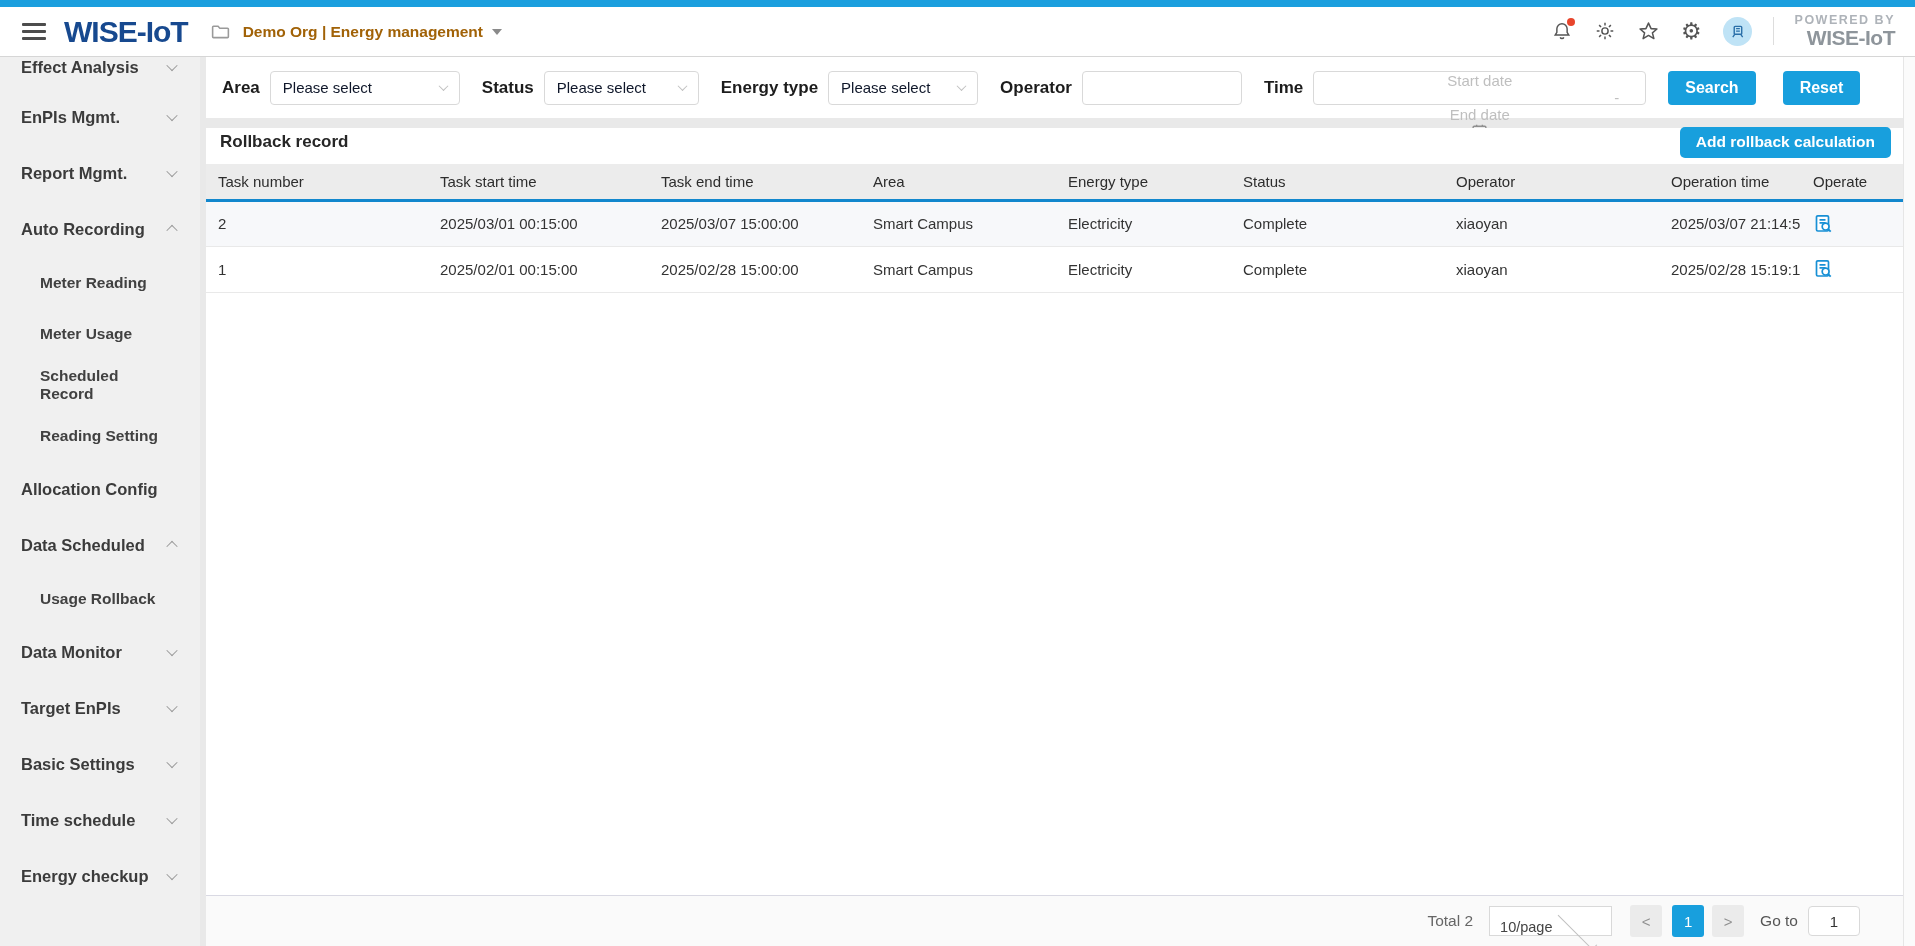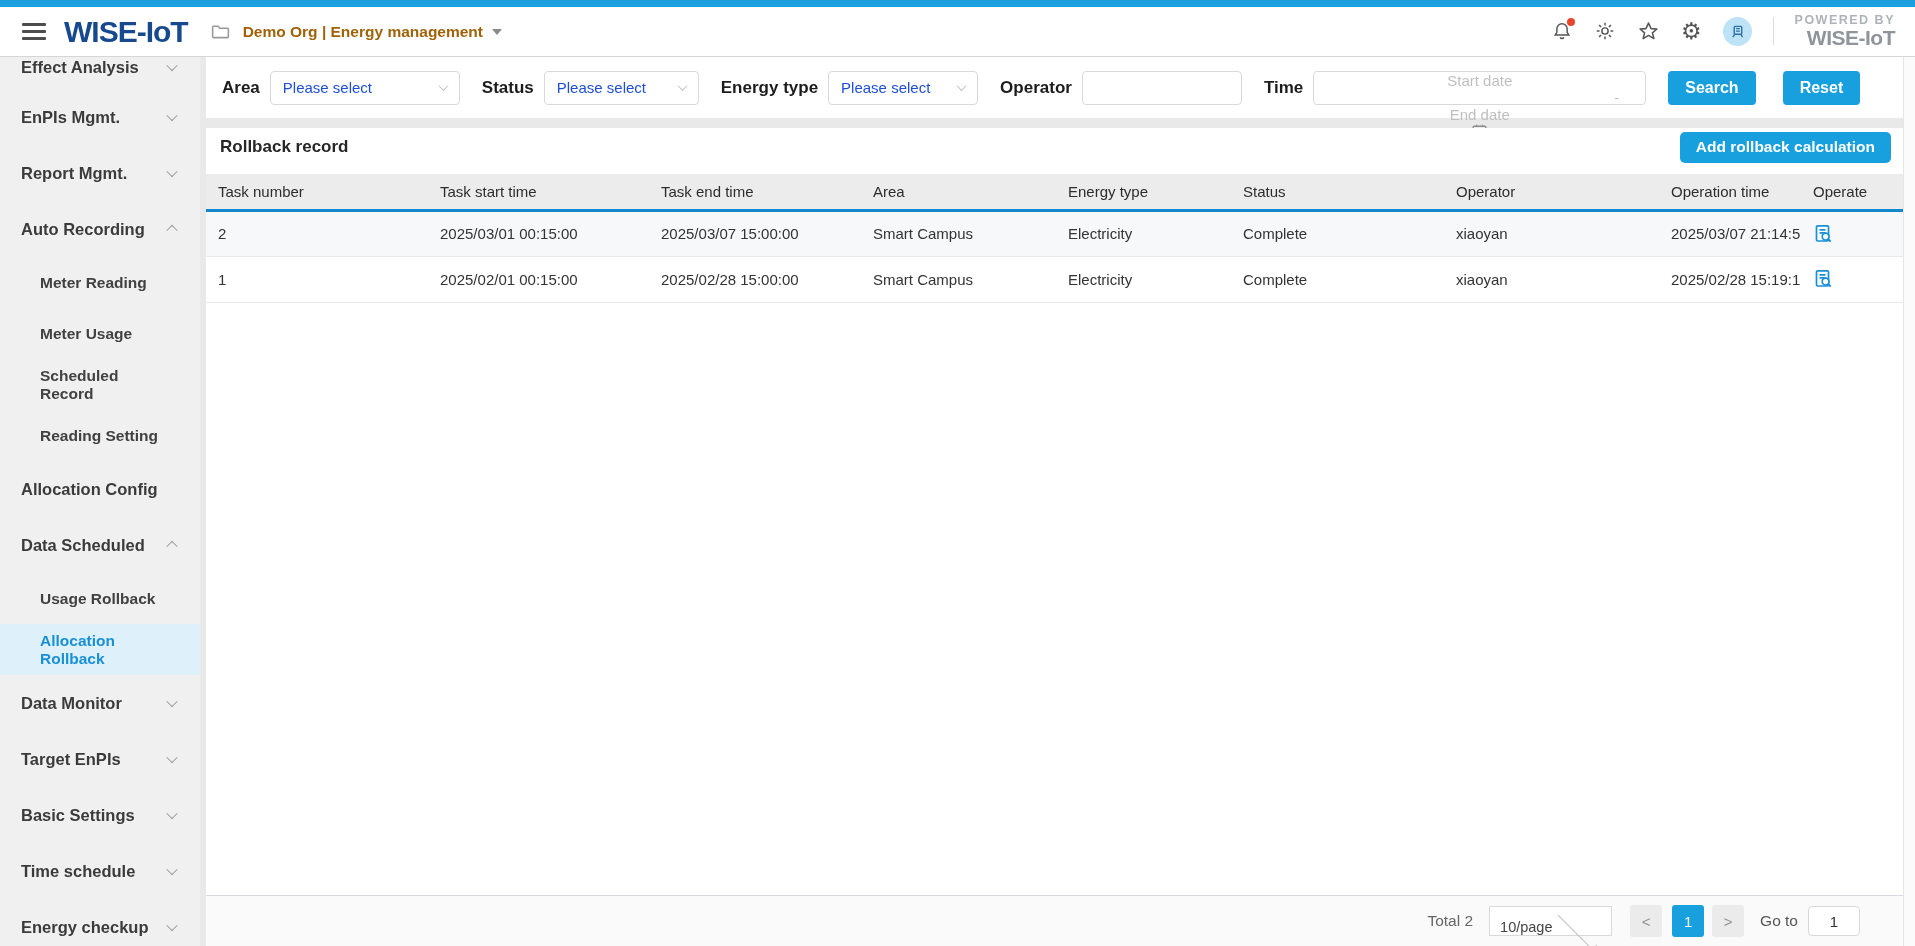--- a/index.html
+++ b/index.html
@@ -48,39 +48,39 @@
           border-right:1.6px solid #9a9a9a; border-bottom:1.6px solid #9a9a9a; }
   .chev.down { transform:rotate(45deg) translate(-1px,-1px); }
   .chev.up   { transform:rotate(225deg) translate(-1px,-1px); }
 
   
   .filter-card { background:#fff; height:61px; display:flex; align-items:center;
                  padding:0 22px 0 16px; flex-shrink:0; }
   .f-label { font-size:17px; font-weight:bold; color:#1c1c1c; margin-right:10px; white-space:nowrap; }
   .sel { height:34px; border:1px solid #d9d9d9; border-radius:4px; background:#fff;
          display:flex; align-items:center; padding:0 12px; cursor:pointer; }
-  .sel .ph { color:#1d4ed8; font-size:15px; flex:1; }
+  .sel .ph { color:#0f172a; font-size:15px; flex:1; }
   .sel-chev { width:7px; height:7px; border-right:1.4px solid #c0c0c0; border-bottom:1.4px solid #c0c0c0;
               transform:rotate(45deg) translate(-1px,-1px); flex-shrink:0; }
   .gap-lg { width:22px; flex-shrink:0; }
   .inp { height:34px; border:1px solid #d9d9d9; border-radius:4px; padding:0 10px;
          font-size:15px; color:#333; font-family:inherit; outline:none; }
   .range { width:333px; height:34px; border:1px solid #d9d9d9; border-radius:4px;
            display:flex; align-items:center; padding:0 12px; background:#fff; cursor:pointer;flex-direction:column; }
   .range .ph { color:#bfbfbf; font-size:15px; }
   .range .sep { color:#bfbfbf; font-size:15px; margin:0 14px 0 auto; }
   .range .end { flex:1; }
   .btn { height:34px; border:none; border-radius:4px; background:#189fdd; color:#fff;
          font-size:16px; font-weight:bold; font-family:inherit; cursor:pointer; padding:0 17px; }
 
   .card-gap { height:10px; flex-shrink:0; }
 
   
   .record-card { background:#fff; flex:1; display:flex; flex-direction:column; min-height:0; }
-  .record-head { height:46px; display:flex; align-items:center; padding:0 12px 8px 14px; flex-shrink:0; }
+  .record-head { height:36px; display:flex; align-items:center; padding:0 12px 8px 14px; flex-shrink:0; }
   .rec-title { font-size:17px; font-weight:bold; color:#262626; }
   .add-btn { margin-left:auto; height:31px; border:none; border-radius:5px; background:#189fdd;
              color:#fff; font-size:15.5px; font-weight:bold; font-family:inherit; padding:0 16px; cursor:pointer; }
 
   table { border-collapse:collapse; table-layout:fixed; width:100%; flex-shrink:0; }
   thead th { background:#ececec; height:36px; text-align:left; padding:0 6px 0 12px;
              font-size:15px; font-weight:normal; color:#2d2d2d;
              border-bottom:3px solid #1287cd; white-space:nowrap; overflow:hidden; }
   tbody td { height:46px; padding:0 6px 0 12px; font-size:15px; color:#333;
              border-bottom:1px solid #e9e9e9; white-space:nowrap; overflow:hidden; }
@@ -196,23 +196,20 @@
     </div>
     <div class="nav-item top">
       <span>Allocation Config</span>
     </div>
     <div class="nav-item top">
       <span>Data Scheduled</span>
       <span class="chev up"></span>
     </div>
     <div class="nav-item sub">
       <span>Usage Rollback</span>
-    </div>
-    <div class="nav-item sub selected">
-      <span>Allocation Rollback</span>
     </div>
     <div class="nav-item top">
       <span>Data Monitor</span>
       <span class="chev down"></span>
     </div>
     <div class="nav-item top">
       <span>Target EnPIs</span>
       <span class="chev down"></span>
     </div>
     <div class="nav-item top">

